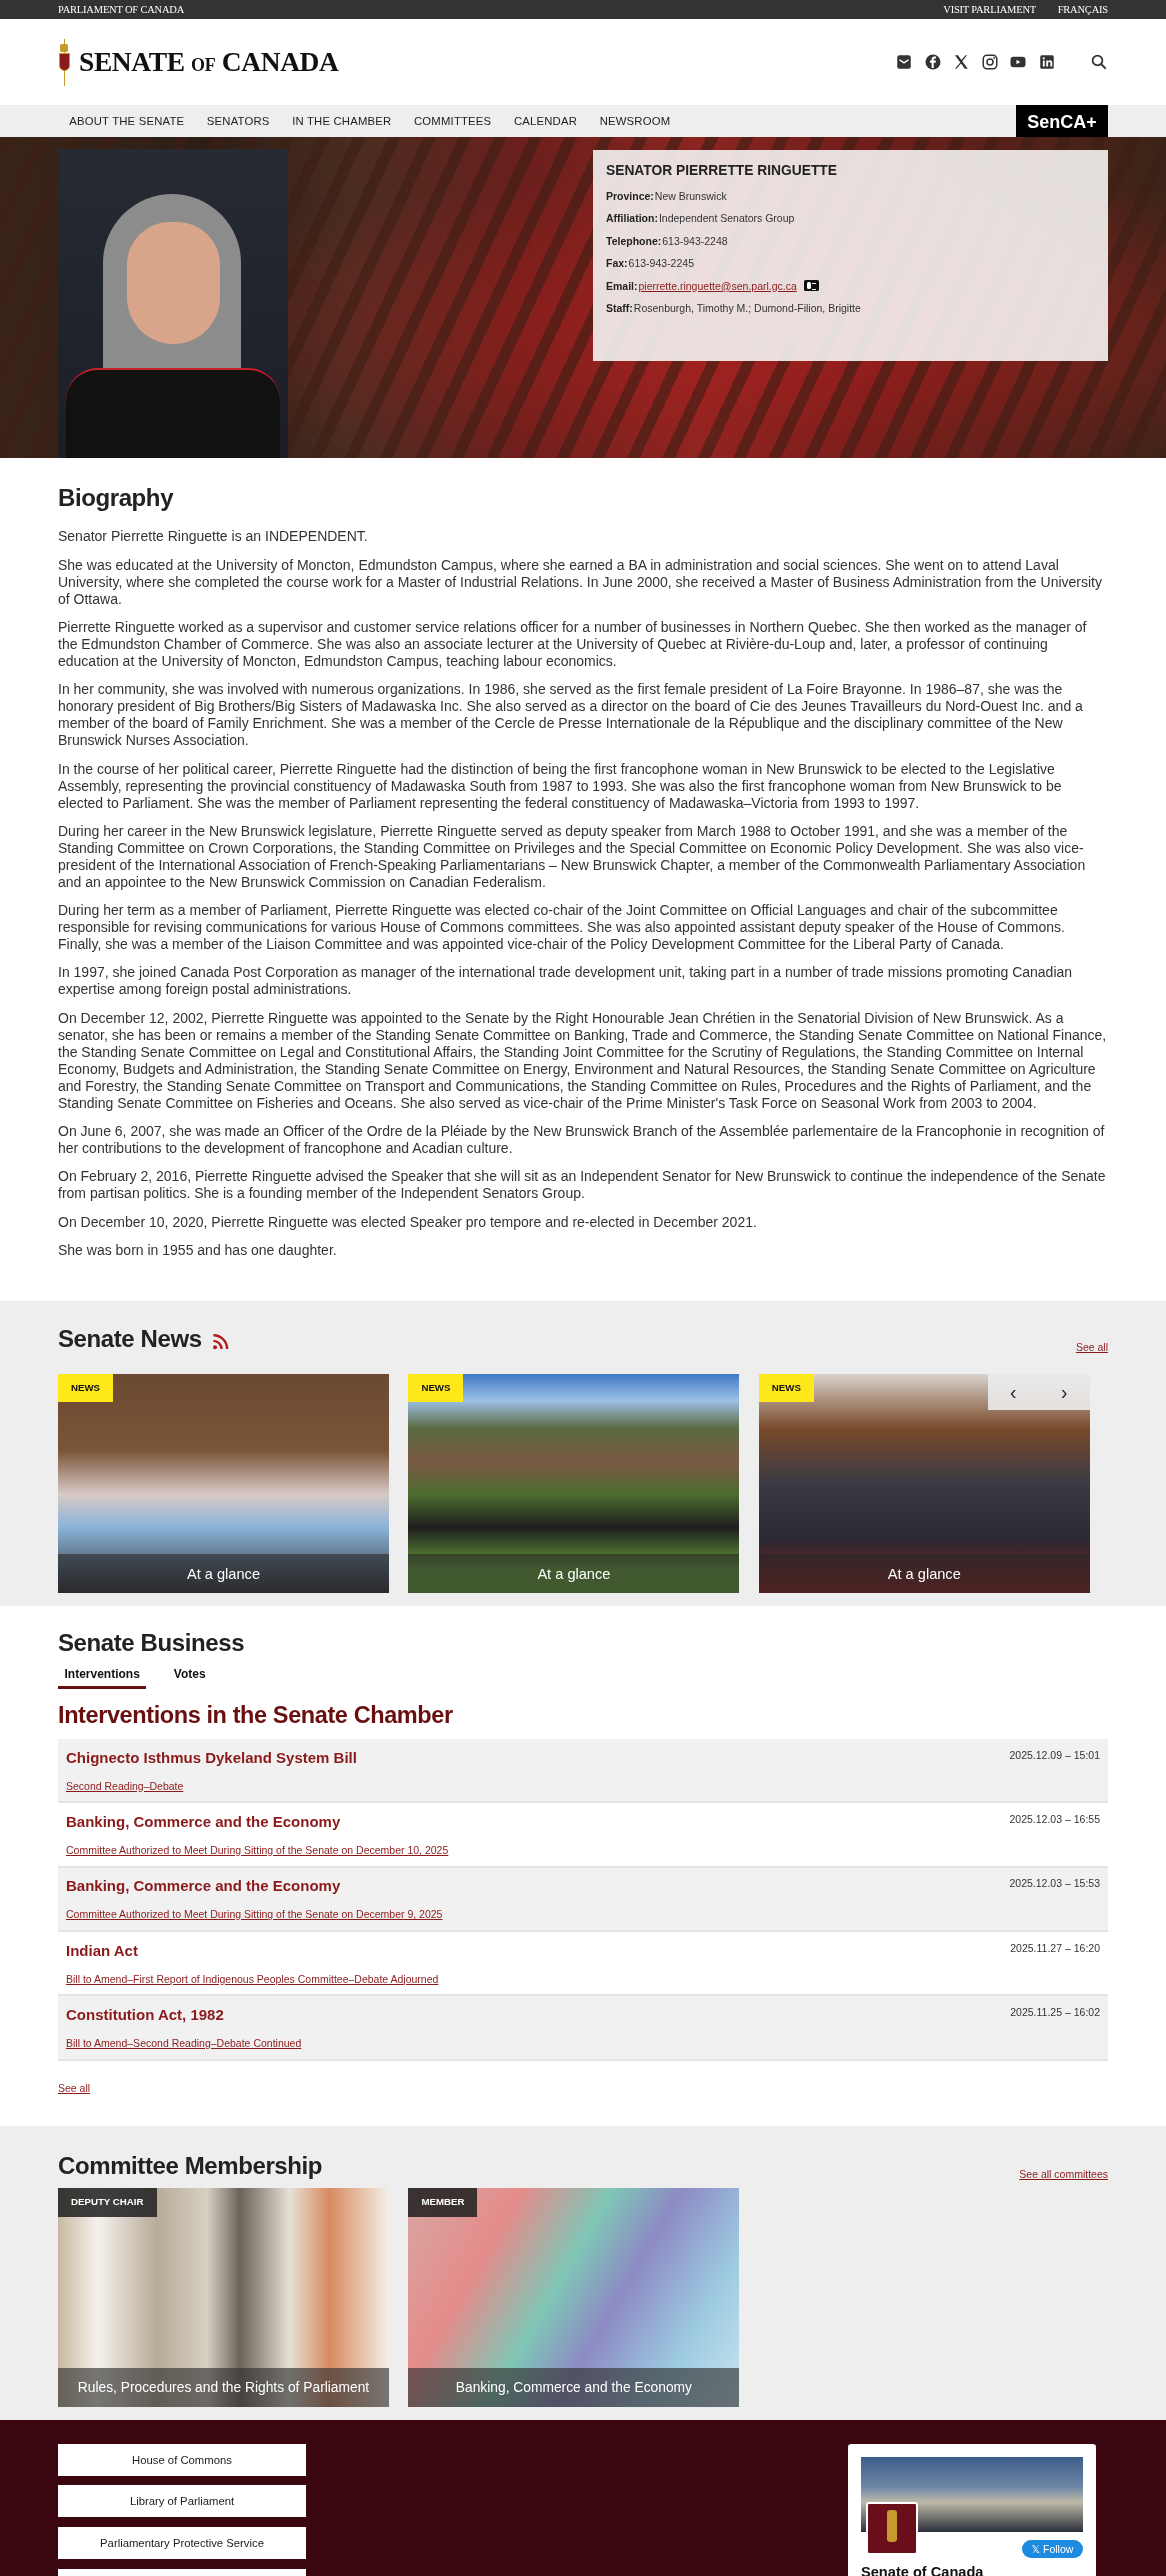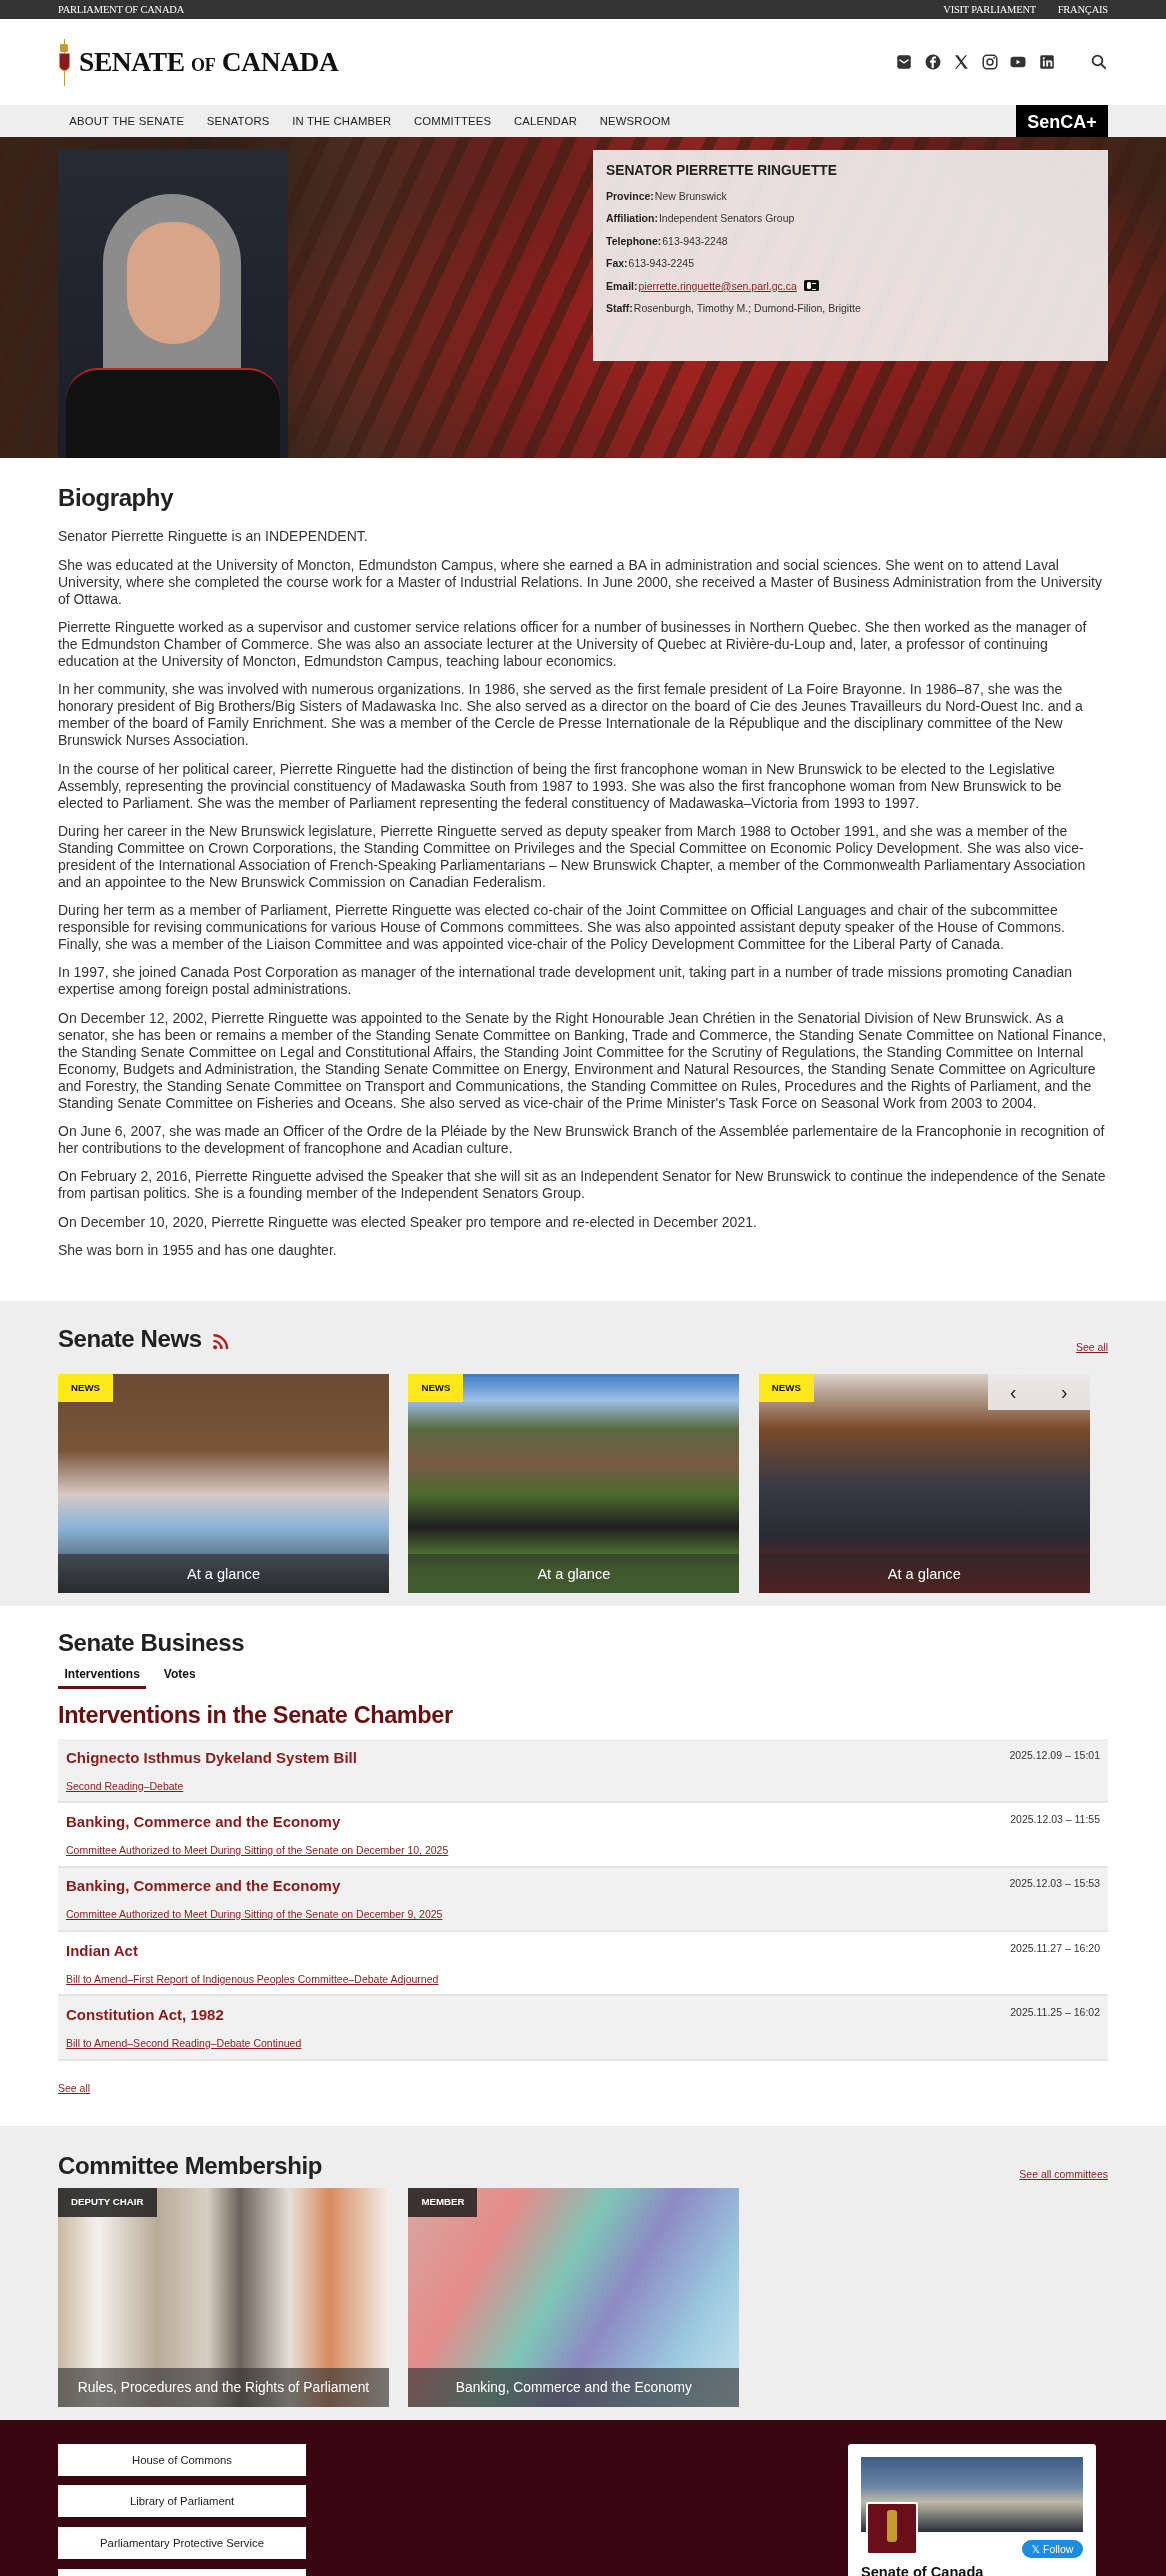--- a/index.html
+++ b/index.html
@@ -62,21 +62,21 @@
 .card .badge{position:absolute;left:0;top:0;background:#ffe81a;color:#111;font-weight:bold;font-size:9.7px;padding:8px 13px;height:28px}
 .card .cap{position:absolute;left:0;right:0;bottom:0;height:39px;background:rgba(40,40,40,.6);color:#fff;font-size:14.6px;display:flex;align-items:center;justify-content:center}
 .c1{background:linear-gradient(180deg,#6b4a31 0%,#7a5538 35%,#d8c9c6 55%,#8ab4d8 70%,#2f2f35 100%)}
 .c2{background:linear-gradient(180deg,#3e79c7 0%,#9cc0e7 12%,#5a6a40 25%,#7a5a44 40%,#4d6b2f 55%,#1e1e1e 70%,#6aa33c 90%)}
 .c3{background:linear-gradient(180deg,#d9d2cc 0%,#7a4a2a 25%,#3a3a44 50%,#2a2a33 75%,#8a1a1a 100%)}
 .arrows{position:absolute;right:0;top:0;width:102px;height:36px;background:rgba(235,235,235,.9);display:flex}
 .arrows span{flex:1;display:flex;align-items:center;justify-content:center;font-size:19.4px;color:#222;cursor:pointer}
 
 .business{padding:23px 0 32px}
 .business h2{font-size:24px;font-weight:bold;color:#222;margin-bottom:10px;letter-spacing:-0.4px}
-.tabs{display:flex;gap:11px;margin-bottom:13px}
+.tabs{display:flex;gap:21px;margin-bottom:13px}
 .tab{font-size:12px;font-weight:bold;padding:0 6.5px 4.9px;cursor:pointer;color:#111}
 .tab.active{border-bottom:3.2px solid #6a0f0f}
 .business h3{font-size:23.5px;color:#6a0f0f;font-weight:bold;margin-bottom:9.7px;letter-spacing:-0.4px}
 .row{display:flex;justify-content:space-between;padding:9.7px 8px;min-height:51px;border-bottom:2.4px solid #e4e4e4}
 .row:nth-child(odd){background:#f1f1f1}
 .row .t{font-size:15px;font-weight:bold;color:#8b1a1a;display:block;margin-bottom:14px;cursor:pointer}
 .row .s{font-size:10.5px;color:#8b1a1a;text-decoration:underline;cursor:pointer}
 .row .d{font-size:10.5px;color:#333}
 .biz-seeall{margin-top:21px;display:inline-block}
 
@@ -290,21 +290,21 @@
       <span class="tab">Votes</span>
     </div>
     <h3>Interventions in the Senate Chamber</h3>
     <div>
       <div class="row">
         <div><a class="t">Chignecto Isthmus Dykeland System Bill</a><a class="s">Second Reading–Debate</a></div>
         <span class="d">2025.12.09 – 15:01</span>
       </div>
       <div class="row">
         <div><a class="t">Banking, Commerce and the Economy</a><a class="s">Committee Authorized to Meet During Sitting of the Senate on December 10, 2025</a></div>
-        <span class="d">2025.12.03 – 11:55</span>
+        <span class="d">2025.12.03 – 16:55</span>
       </div>
       <div class="row">
         <div><a class="t">Banking, Commerce and the Economy</a><a class="s">Committee Authorized to Meet During Sitting of the Senate on December 9, 2025</a></div>
         <span class="d">2025.12.03 – 15:53</span>
       </div>
       <div class="row">
         <div><a class="t">Indian Act</a><a class="s">Bill to Amend–First Report of Indigenous Peoples Committee–Debate Adjourned</a></div>
         <span class="d">2025.11.27 – 16:20</span>
       </div>
       <div class="row">

